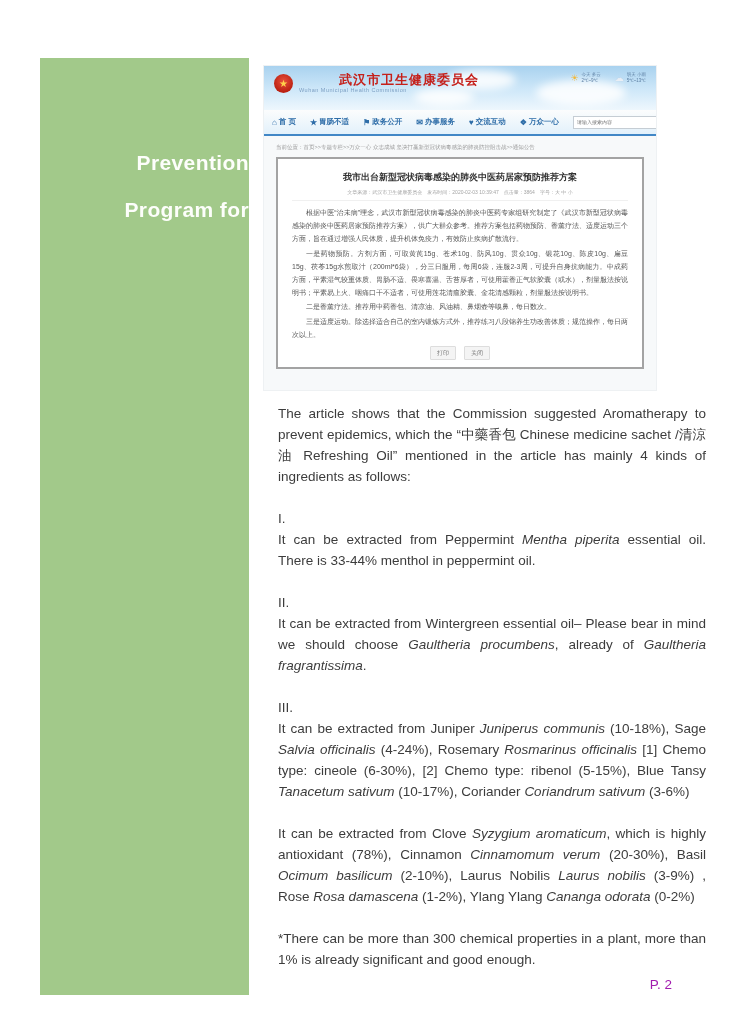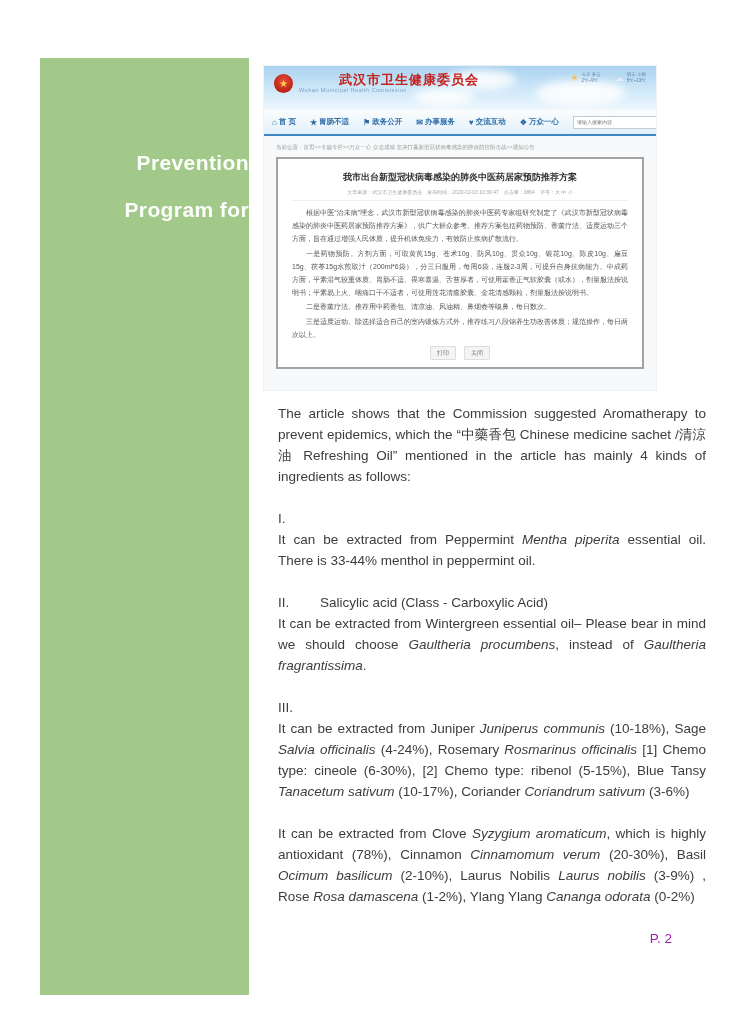--- a/index.html
+++ b/index.html
@@ -159,32 +159,32 @@
     <div class="ing">
       <div class="ing-head">
         <span class="rnum">I.</span>
       </div>
       <p><span>It can be extracted from Peppermint </span><i>Mentha piperita</i><span> essential oil. There is 33-44% menthol in peppermint oil.</span></p>
     </div>
 
     <div class="ing">
       <div class="ing-head">
         <span class="rnum">II.</span>
-        <span>Salicylic acid (Class - Carboxylic Acid)</span>
       </div>
-      <p><span>It can be extracted from Wintergreen essential oil– Please bear in mind we should choose </span><i>Gaultheria procumbens</i><span>, instead of </span><i>Gaultheria fragrantissima</i><span>.</span></p>
+      <p><span>It can be extracted from Wintergreen essential oil– Please bear in mind we should choose </span><i>Gaultheria procumbens</i><span>, already of </span><i>Gaultheria fragrantissima</i><span>.</span></p>
     </div>
 
     <div class="ing">
       <div class="ing-head">
         <span class="rnum">III.</span>
       </div>
       <p><span>It can be extracted from Juniper </span><i>Juniperus communis</i><span> (10-18%), Sage </span><i>Salvia officinalis</i><span> (4-24%), Rosemary </span><i>Rosmarinus officinalis</i><span> [1] Chemo type: cineole (6-30%), [2] Chemo type: ribenol (5-15%), Blue Tansy </span><i>Tanacetum sativum</i><span> (10-17%), Coriander </span><i>Coriandrum sativum</i><span> (3-6%)</span></p>
     </div>
 
     <div class="ing">
       <p><span>It can be extracted from Clove </span><i>Syzygium aromaticum</i><span>, which is highly antioxidant (78%), Cinnamon </span><i>Cinnamomum verum</i><span> (20-30%), Basil </span><i>Ocimum basilicum</i><span> (2-10%), Laurus Nobilis </span><i>Laurus nobilis</i><span> (3-9%) , Rose </span><i>Rosa damascena</i><span> (1-2%), Ylang Ylang </span><i>Cananga odorata</i><span> (0-2%)</span></p>
     </div>
 
+    <p class="footnote">*There can be more than 300 chemical properties in a plant, more than 1% is already significant and good enough.</p>
     <div class="pagenum">P. 2</div>
   </div>
 
 </div>
 
 </body></html>

